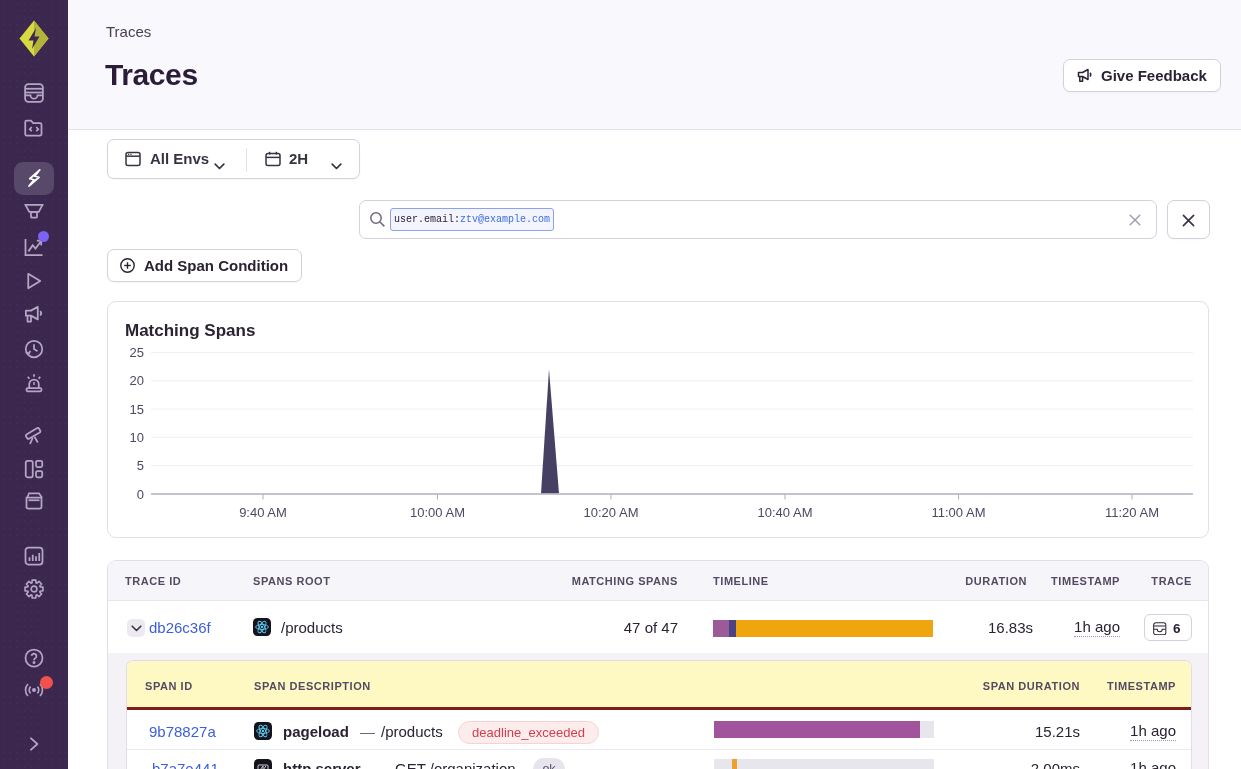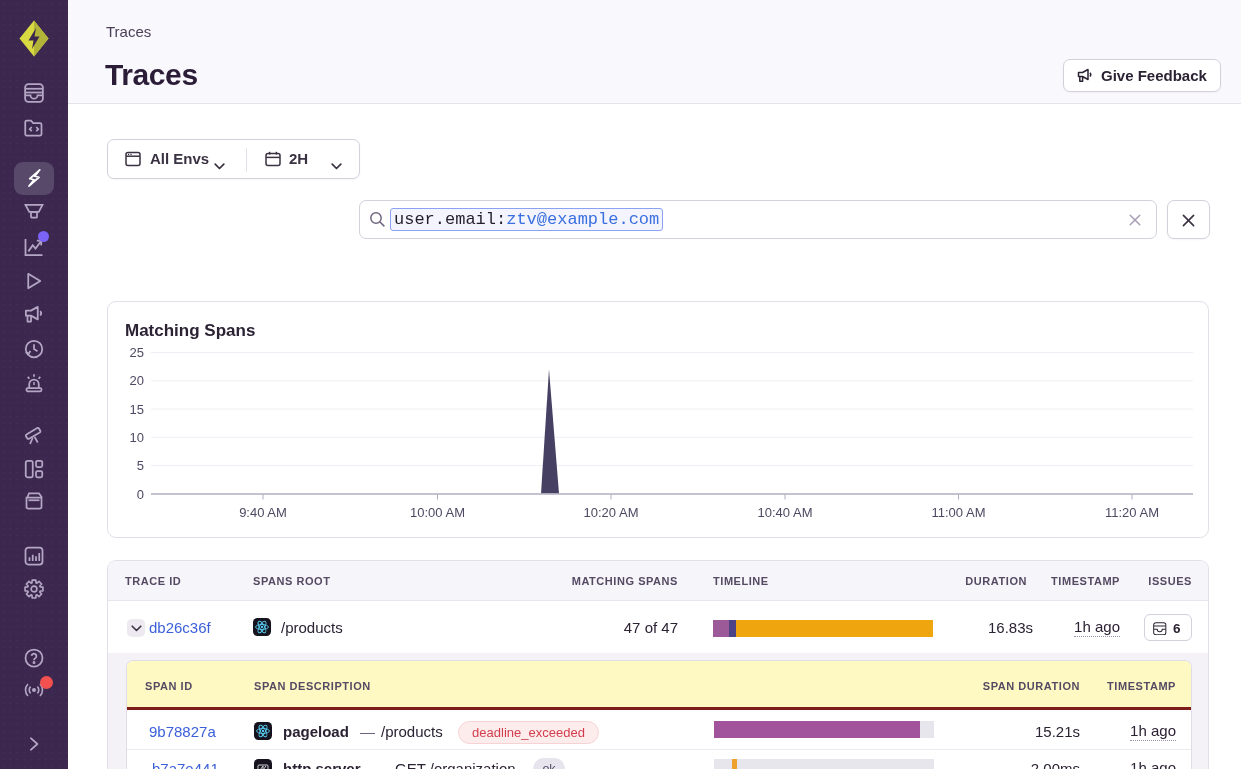--- a/index.html
+++ b/index.html
@@ -10,41 +10,41 @@
   
   #sidebar { position:absolute; left:0; top:0; width:68px; height:769px;
     background:#3c284e;
     background-image: radial-gradient(rgba(255,255,255,0.03) 0.9px, transparent 1.1px);
     background-size: 7px 7px; }
   .sicon { position:absolute; left:50%; transform:translateX(-50%); width:20px; height:20px; color:#b4a6c4; }
   .sicon svg { display:block; width:100%; height:100%; }
   #active-pill { position:absolute; left:14px; top:162px; width:40px; height:33px; background:#584869; border-radius:9px; }
 
   
-  #hdr { position:absolute; left:68px; top:0; width:1173px; height:104px; background:#f9f8fc; border-bottom:1px solid #e5e2ec; }
+  #hdr { position:absolute; left:68px; top:0; width:1173px; height:130px; background:#f9f8fc; border-bottom:1px solid #e5e2ec; }
   #crumb { position:absolute; left:38px; top:23px; font-size:15px; color:#4a3f57; }
   #h1 { position:absolute; left:37px; top:58px; font-size:30px; font-weight:bold; color:#2b1d38; letter-spacing:-0.4px; }
   #feedback { position:absolute; left:983px; top:59px; width:158px; height:33px; background:#fff; border:1px solid #d5d0dc; border-radius:7px; box-shadow:0 1px 2px rgba(40,30,60,0.04);margin-left:12px; }
   #feedback .fb-txt { position:absolute; left:37px; top:7px; font-size:15px; font-weight:bold; color:#2b2233; }
   #feedback svg { position:absolute; left:13px; top:8px; width:16px; height:16px; color:#2b2233; }
 
   
   #filters { position:absolute; left:107px; top:139px; width:253px; height:40px; background:#fff; border:1px solid #d5d0dc; border-radius:7px; box-shadow:0 1px 2px rgba(40,30,60,0.04); }
   #filters .divider { position:absolute; left:138px; top:8px; width:1px; height:24px; background:#e3e0e9; }
   .fl-ic { position:absolute; width:16px; height:16px; color:#3a3242; }
   .fl-txt { position:absolute; font-size:15px; font-weight:bold; color:#3a3242; }
   .chev { position:absolute; width:11px; height:7px; color:#3a3242; }
 
   
   #span-label { position:absolute; left:107px; top:200px; width:233px; height:39px; background:#eceaf9; border-radius:7px; }
   #span-label span { position:absolute; left:21px; top:10px; font-size:15px; font-weight:bold; color:#6a5fc6; }
   #searchbox { position:absolute; left:359px; top:200px; width:798px; height:39px; background:#fff; border:1px solid #d5d0dc; border-radius:7px; }
   #searchbox .mag { position:absolute; left:9px; top:10px; width:17px; height:17px; color:#71667f; }
   #token { position:absolute; left:30px; top:7px; height:23px; background:#f3f4fd; border:1px solid #8aa2ef; border-radius:3px;
-    font-family:"Liberation Mono", monospace; font-size:17px; line-height:21px; padding:0 3px; white-space:nowrap; }
+    font-family:"Liberation Mono", monospace; font-size:10px; line-height:21px; padding:0 3px; white-space:nowrap; }
   #token .k { color:#241e2c; } #token .v { color:#3a6fdf; }
   #searchbox .clr { position:absolute; right:13px; top:11px; width:16px; height:16px; color:#a79eb4; }
   #closebtn { position:absolute; left:1167px; top:200px; width:43px; height:39px; background:#fff; border:1px solid #d5d0dc; border-radius:7px; box-shadow:0 1px 2px rgba(40,30,60,0.04); }
   #closebtn svg { position:absolute; left:12px; top:11px; width:17px; height:17px; color:#3a3242; }
 
   
   #addspan { position:absolute; left:107px; top:249px; width:195px; height:33px; background:#fff; border:1px solid #d5d0dc; border-radius:7px; box-shadow:0 1px 2px rgba(40,30,60,0.04); }
   #addspan svg { position:absolute; left:12px; top:8px; width:15px; height:15px; color:#2b2233; }
   #addspan span { position:absolute; left:36px; top:7px; font-size:15px; font-weight:bold; color:#2b2233; }
 
@@ -263,20 +263,28 @@
           <line x1="3.2" y1="3.2" x2="12.8" y2="12.8"></line>
           <line x1="12.8" y1="3.2" x2="3.2" y2="12.8"></line>
         </svg></span>
   </div>
   <div id="closebtn">
       <svg viewBox="0 0 17 17" fill="none" stroke="currentColor" stroke-width="1.6" stroke-linecap="round">
         <line x1="3.4" y1="3.4" x2="13.6" y2="13.6"></line>
         <line x1="13.6" y1="3.4" x2="3.4" y2="13.6"></line>
       </svg>
     </div>
+  <div id="addspan">
+    <svg viewBox="0 0 15 15" fill="none" stroke="currentColor" stroke-width="1.4">
+        <circle cx="7.5" cy="7.5" r="6.7"></circle>
+        <line x1="7.5" y1="4.2" x2="7.5" y2="10.8"></line>
+        <line x1="4.2" y1="7.5" x2="10.8" y2="7.5"></line>
+      </svg>
+    <span>Add Span Condition</span>
+  </div>
   <div id="card">
     <h2>Matching Spans</h2>
     <svg width="1100" height="235" viewBox="0 0 1100 235" style="position:absolute;left:0;top:0" font-family="Liberation Sans, sans-serif">
       <g stroke="#f0eef4" stroke-width="1">
         <line x1="43" y1="50.5" x2="1085" y2="50.5"></line>
         <line x1="43" y1="78.75" x2="1085" y2="78.75"></line>
         <line x1="43" y1="107" x2="1085" y2="107"></line>
         <line x1="43" y1="135.25" x2="1085" y2="135.25"></line>
         <line x1="43" y1="163.5" x2="1085" y2="163.5"></line>
       </g>
@@ -309,21 +317,21 @@
     </svg>
   </div>
   <div id="table">
     <div id="thead">
       <span class="th" style="left:17px;top:14px">TRACE ID</span>
       <span class="th" style="left:145px;top:14px">SPANS ROOT</span>
       <span class="th" style="right:532px;top:14px">MATCHING SPANS</span>
       <span class="th" style="left:605px;top:14px">TIMELINE</span>
       <span class="th" style="right:183px;top:14px">DURATION</span>
       <span class="th" style="right:90px;top:14px">TIMESTAMP</span>
-      <span class="th" style="right:18px;top:14px">ISSUES</span>
+      <span class="th" style="right:18px;top:14px">TRACE</span>
     </div>
     <div id="row1">
       <span style="position:absolute;left:19px;top:18px;width:18px;height:18px;background:#ece9f1;border-radius:5px">
           <svg viewBox="0 0 11 7" style="position:absolute;left:3.5px;top:5.5px;width:11px;height:7px" fill="none" stroke="#3a3242" stroke-width="1.6" stroke-linecap="round" stroke-linejoin="round">
             <path d="M1.2 1.2 L5.5 5.5 L9.8 1.2"></path>
           </svg>
         </span>
       <span class="cell link" style="left:41px;top:18px">db26c36f</span>
       <span class="ric" style="left:145px;top:17px">
           <svg viewBox="0 0 16 16">

